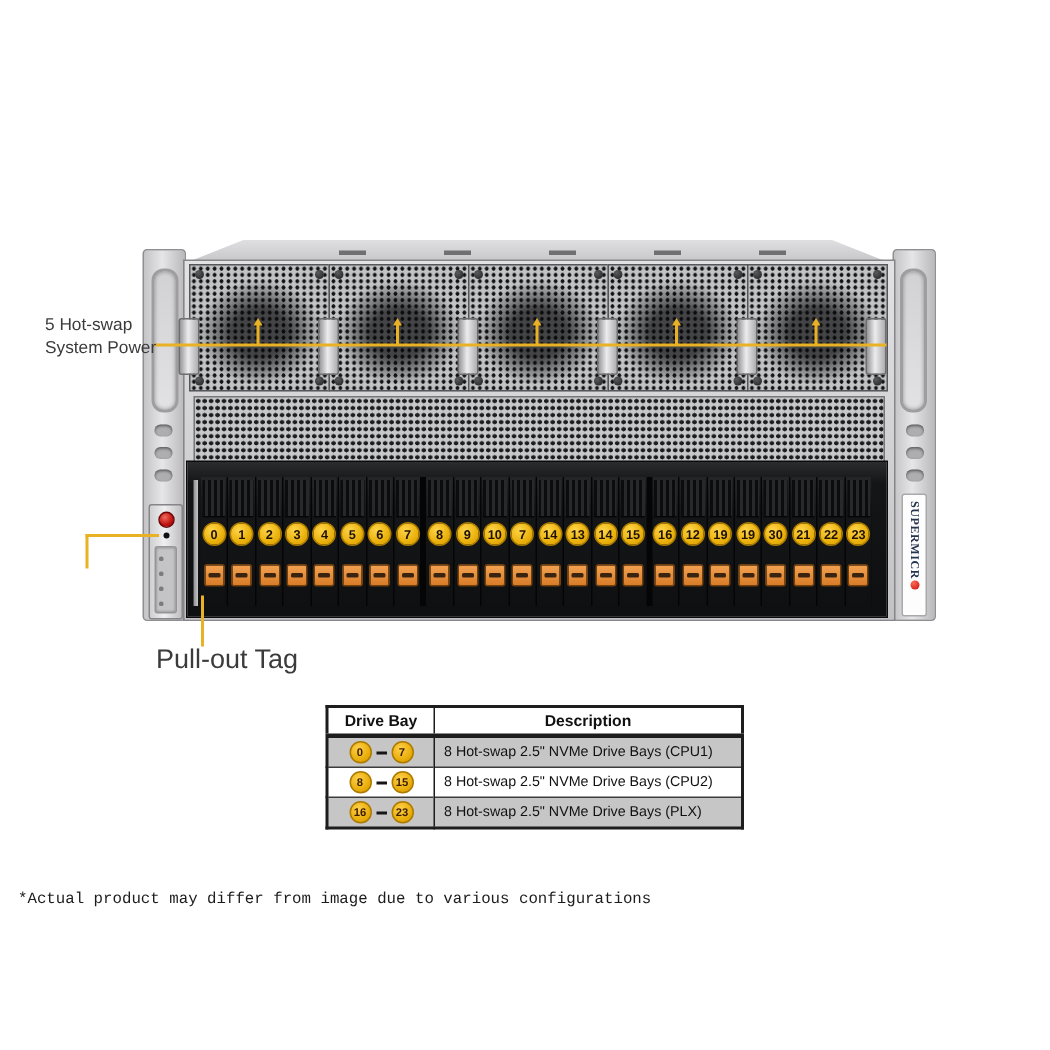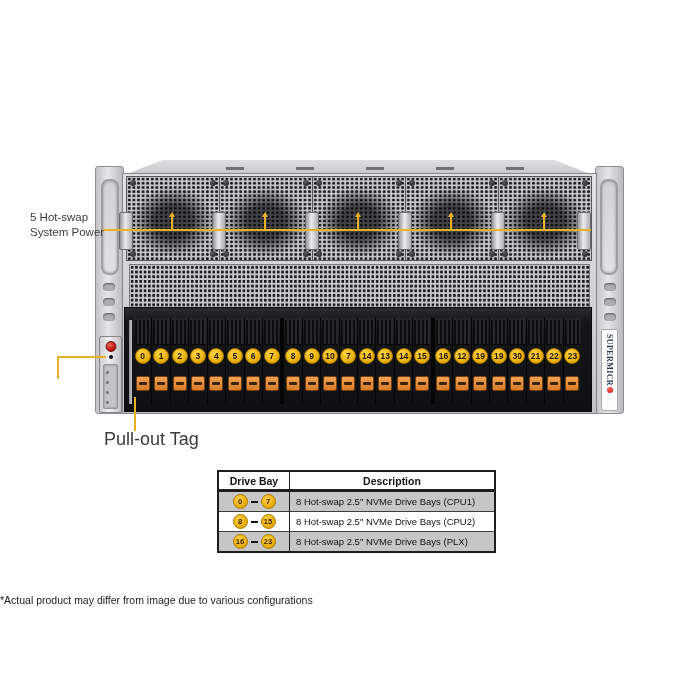--- a/index.html
+++ b/index.html
@@ -120,21 +120,21 @@
   .spec-table td{height:19px;padding:0;border-top:1px solid #3c3c3c;}
   .spec-table tr.alt{background:#c6c6c6;}
   .range-cell{display:flex;align-items:center;justify-content:center;gap:3px;}
   .tbl-circle{width:13px;height:13px;border-radius:50%;flex:0 0 auto;
               background:radial-gradient(circle at 38% 32%,#ffd04a,#e7ac08 65%,#cd9304);
               border:1px solid #ad7a00;color:#3c1d00;font-size:7.5px;font-weight:bold;
               line-height:13px;text-align:center;}
   .range-dash{width:7px;height:2px;background:#161616;}
   td.desc{font-size:9.5px;padding-left:6px;}
 
-  .footer-note{position:absolute;left:0;top:594px;font-size:10.5px;color:#1c1c1c;}
+  .footer-note{position:absolute;left:12px;top:594px;font-size:10.5px;color:#1c1c1c;font-family:Liberation Mono, monospace;}
 </style>
 </head>
 <body>
 
 <div class="canvas">
 
   <div class="bevel"></div>
 
   <div class="ear left">
     <div class="ear-slot"></div>

